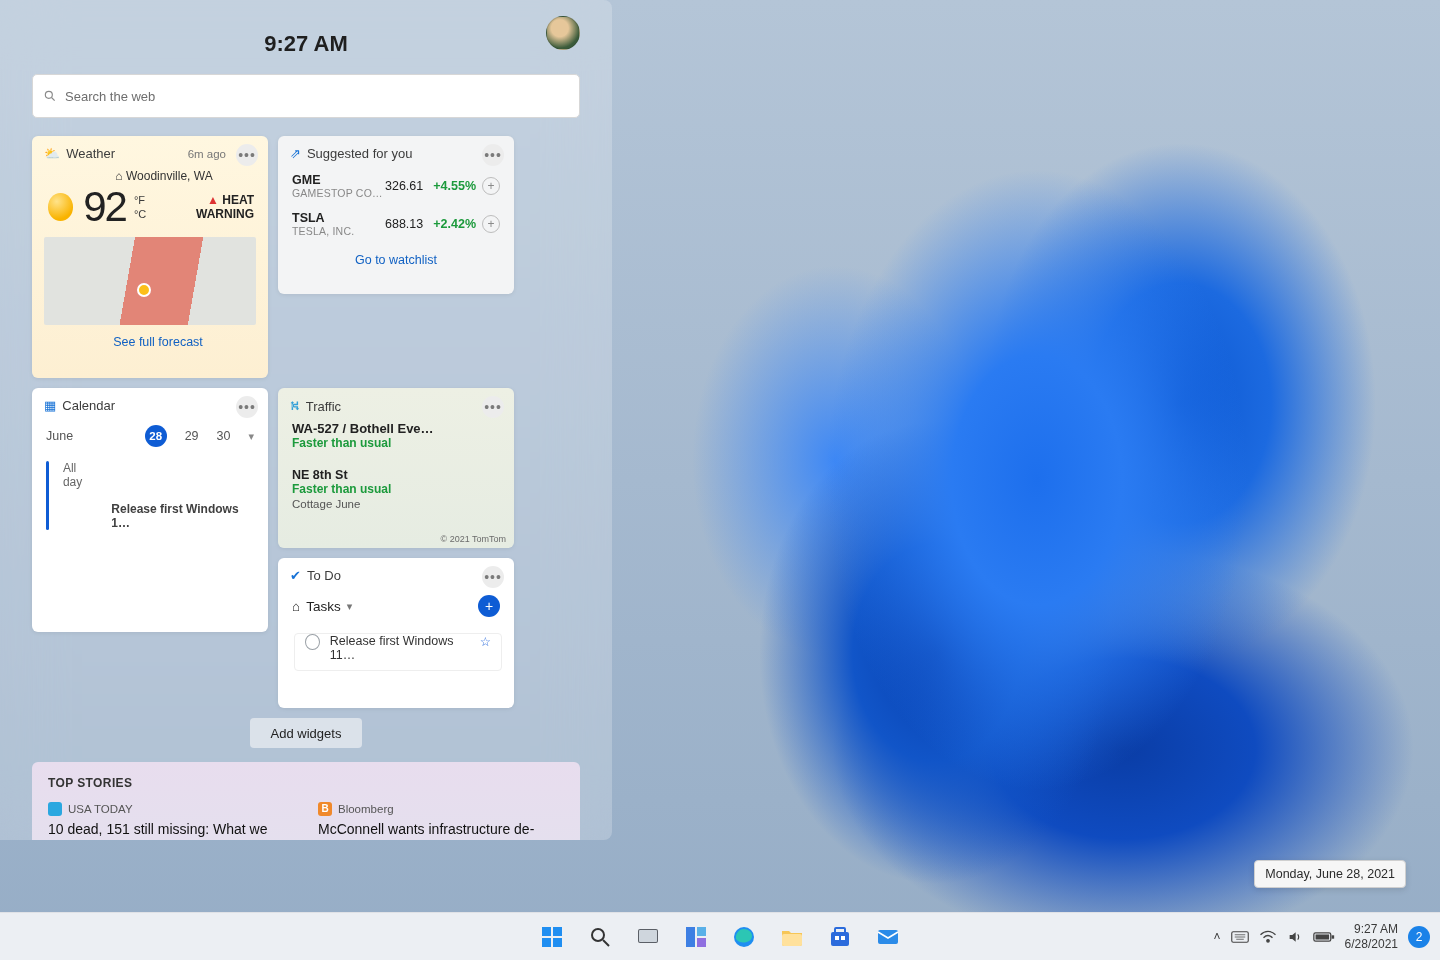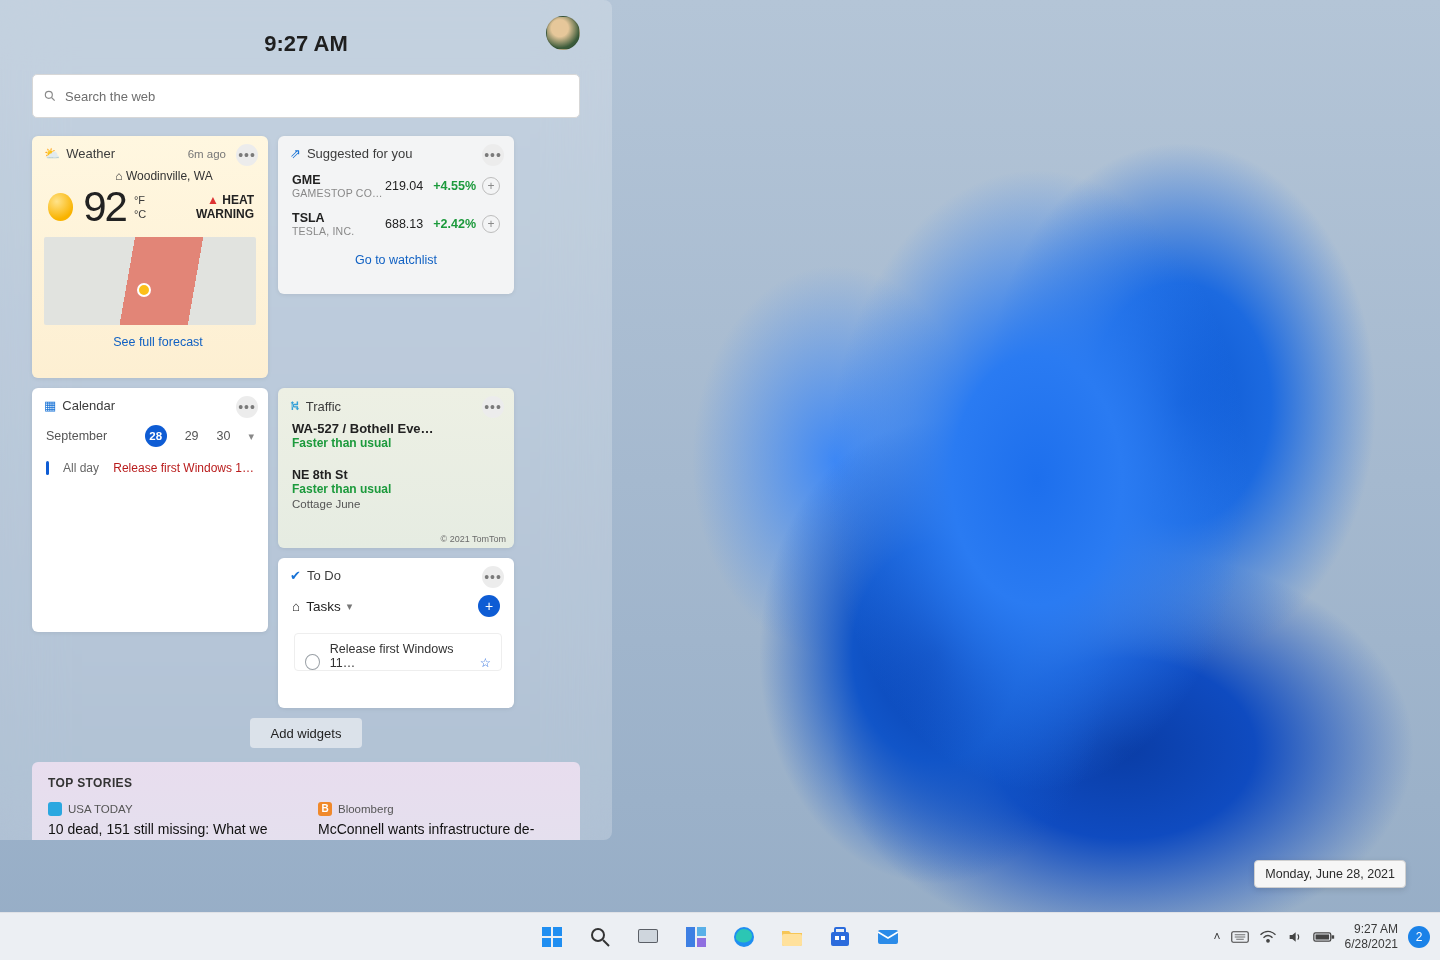--- a/index.html
+++ b/index.html
@@ -71,33 +71,33 @@
 .tr-body { padding: 0 14px; }
 .tr-route { font-size: 13px; color: #222; font-weight: 600; }
 .tr-status { font-size: 12px; color: #1c9a3c; font-weight: 600; }
 .tr-sub { margin-top: 18px; font-size: 12.5px; color: #222; font-weight: 600; }
 .tr-copy { position: absolute; right: 8px; bottom: 4px; font-size: 9px; color: #6b6b6b; }
 
 
 .todo { grid-column: 2; grid-row: 3; height: 150px; background: #fff; }
 .td-hd2 { display: flex; align-items: center; padding: 6px 14px; font-size: 13.5px; color: #222; gap: 6px; }
 .td-add { width: 22px; height: 22px; border-radius: 50%; background: #0e5cd4; color: #fff; display: flex; align-items: center; justify-content: center; font-size: 14px; margin-left: auto; }
-.td-item { margin: 10px 12px 0 16px; border: 1px solid #eee; border-radius: 4px; height: 38px; display: flex; align-items: flex-end; padding: 0 10px; gap: 10px; font-size: 12.5px; color: #333; }
+.td-item { margin: 10px 12px 0 16px; border: 1px solid #eee; border-radius: 4px; height: 38px; display: flex; align-items: flex-start; padding: 0 10px; gap: 10px; font-size: 12.5px; color: #333; }
 .td-circ { width: 16px; height: 16px; border: 1.5px solid #9aa0a6; border-radius: 50%; }
 .td-star { margin-left: auto; color: #2b6bdc; }
 
 
 .calendar { grid-column: 1; grid-row: 2 / span 2; height: 244px; background: #fff; }
 .cal-row { display: flex; align-items: center; padding: 6px 14px 10px 14px; font-size: 12.5px; color: #555; gap: 18px; }
 .cal-sel { width: 22px; height: 22px; border-radius: 50%; background: #0e5cd4; color: #fff; display: flex; align-items: center; justify-content: center; font-size: 11.5px; font-weight: 600; }
 .cal-chev { margin-left: auto; color: #888; font-size: 11px; }
 .cal-ev { display: flex; gap: 14px; padding: 4px 14px; font-size: 12px; }
 .cal-ev .bar { width: 3px; background: #0e5cd4; border-radius: 2px; }
 .cal-ev .allday { color: #666; }
-.cal-ev .txt { font-weight: 400; color: #b91c1c; margin-left: auto; }
+.cal-ev .txt { font-weight: 700; color: #404040; margin-left: auto; margin-top: 41px; }
 
 
 .add-wdg { width: 112px; margin: 10px auto 14px; height: 30px; border-radius: 4px; background: #dbe2ea; color: #222; font-size: 13px; display: flex; align-items: center; justify-content: center; }
 
 
 .stories { background: linear-gradient(180deg,#e8ddee,#e2e2ee); border-radius: 6px; padding: 14px 16px; height: 150px; }
 .st-title { font-size: 12px; font-weight: 700; letter-spacing: .4px; color: #333; margin-bottom: 12px; }
 .st-grid { display: grid; grid-template-columns: 1fr 1fr; gap: 24px; }
 .st-src { font-size: 11.5px; color: #555; display: flex; align-items: center; gap: 6px; margin-bottom: 4px; }
 .st-dot { width: 14px; height: 14px; border-radius: 3px; }
@@ -164,21 +164,21 @@
               <span style="color:#1772d6">⇗</span>
               <span>Suggested for you</span>
             </div>
           <div class="card-menu">•••</div>
         </div>
         <div class="stk-row">
           <div>
               <div class="stk-sym">GME</div>
               <div class="stk-name">GAMESTOP CO…</div>
             </div>
-          <div class="stk-price">219.04</div>
+          <div class="stk-price">326.61</div>
           <div class="stk-chg">+4.55%</div>
           <div class="stk-add">+</div>
         </div>
         <div class="stk-row">
           <div>
               <div class="stk-sym">TSLA</div>
               <div class="stk-name">TESLA, INC.</div>
             </div>
           <div class="stk-price">688.13</div>
           <div class="stk-chg">+2.42%</div>
@@ -189,21 +189,21 @@
 
       <div class="card calendar">
         <div class="card-hd">
           <div class="title">
               <span style="color:#1772d6">▦</span>
               <span>Calendar</span>
             </div>
           <div class="card-menu">•••</div>
         </div>
         <div class="cal-row">
-          <span>September</span>
+          <span>June</span>
           <span style="flex:1"></span>
           <span class="cal-sel">28</span>
           <span>29</span>
           <span>30</span>
           <span class="cal-chev">▾</span>
         </div>
         <div class="cal-ev">
           <div class="bar"></div>
           <span class="allday">All day</span>
           <span class="txt">Release first Windows 1…</span>

